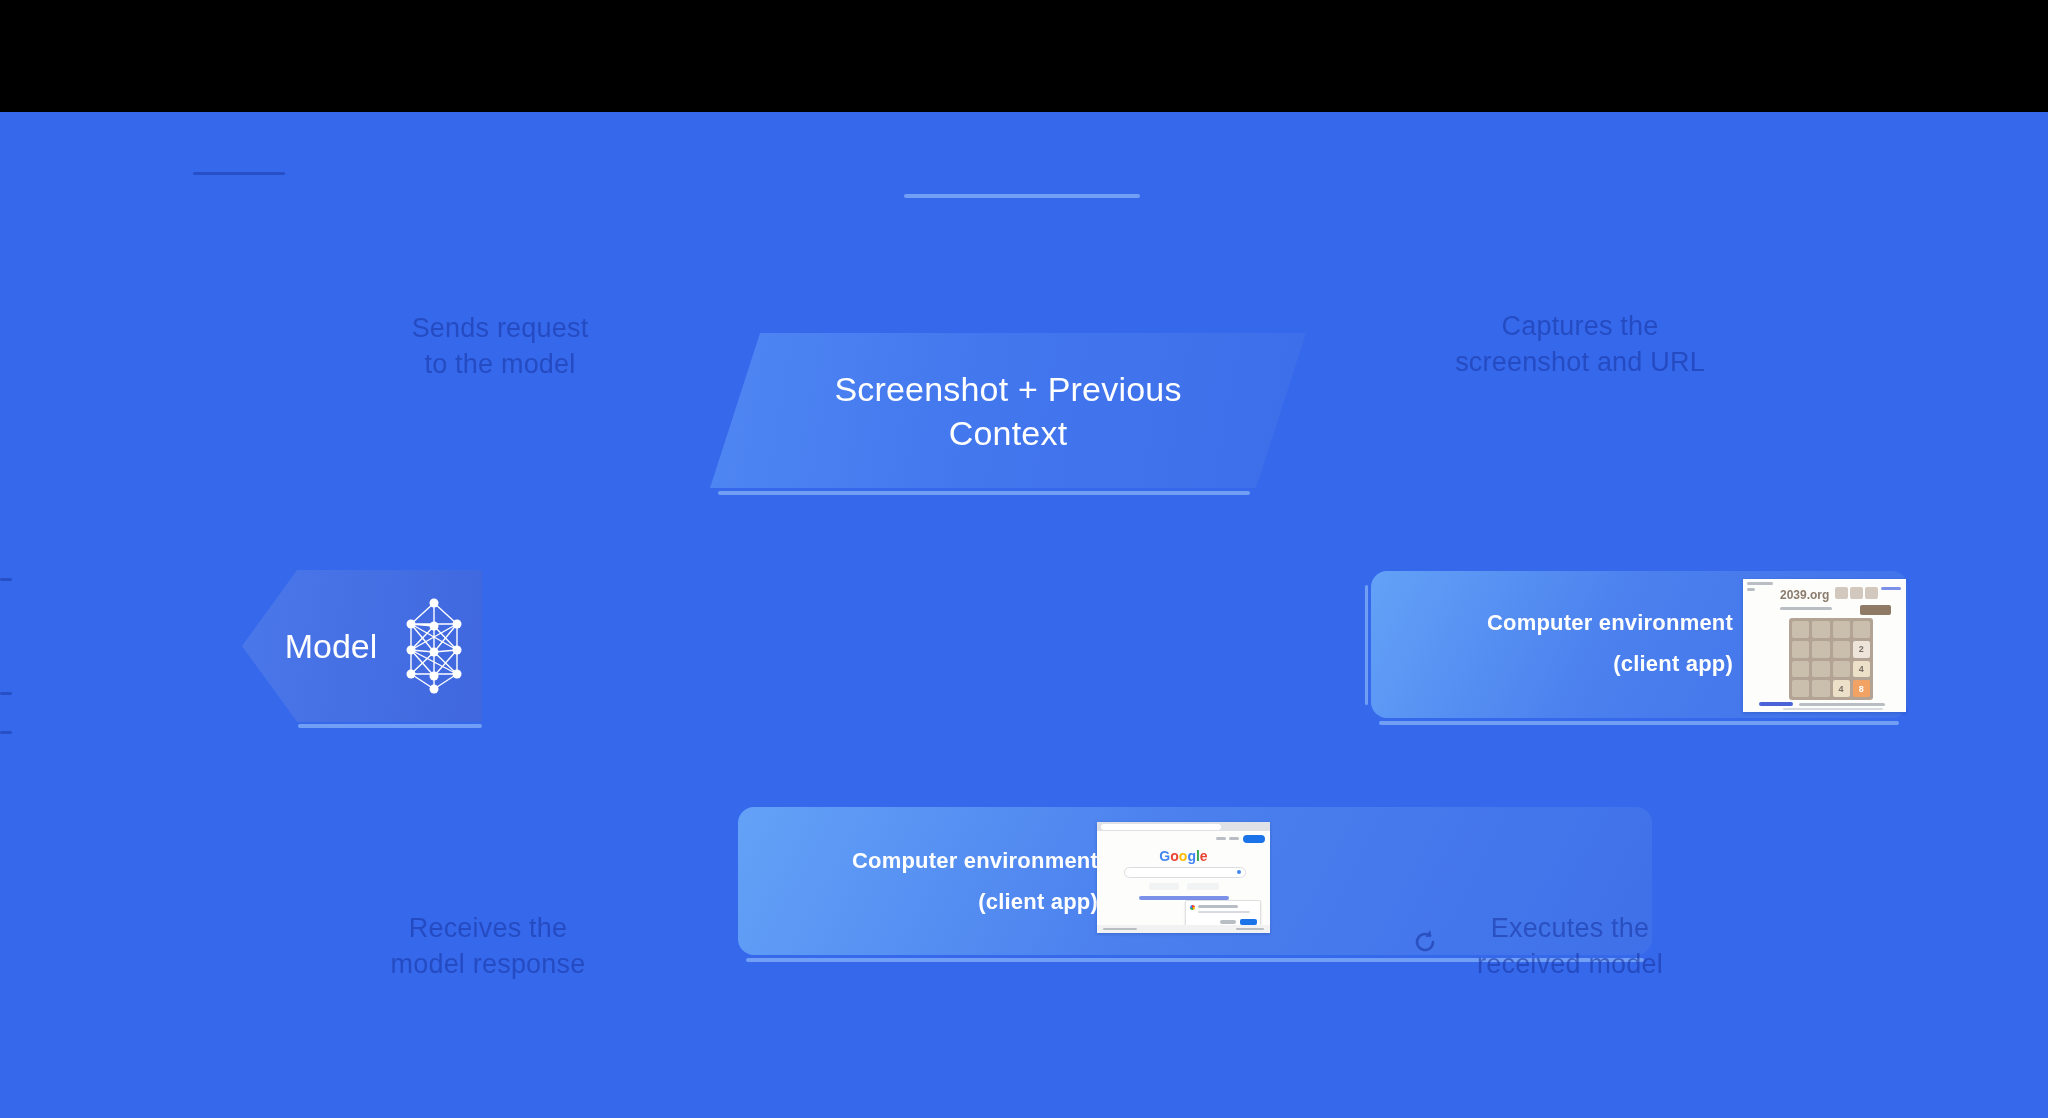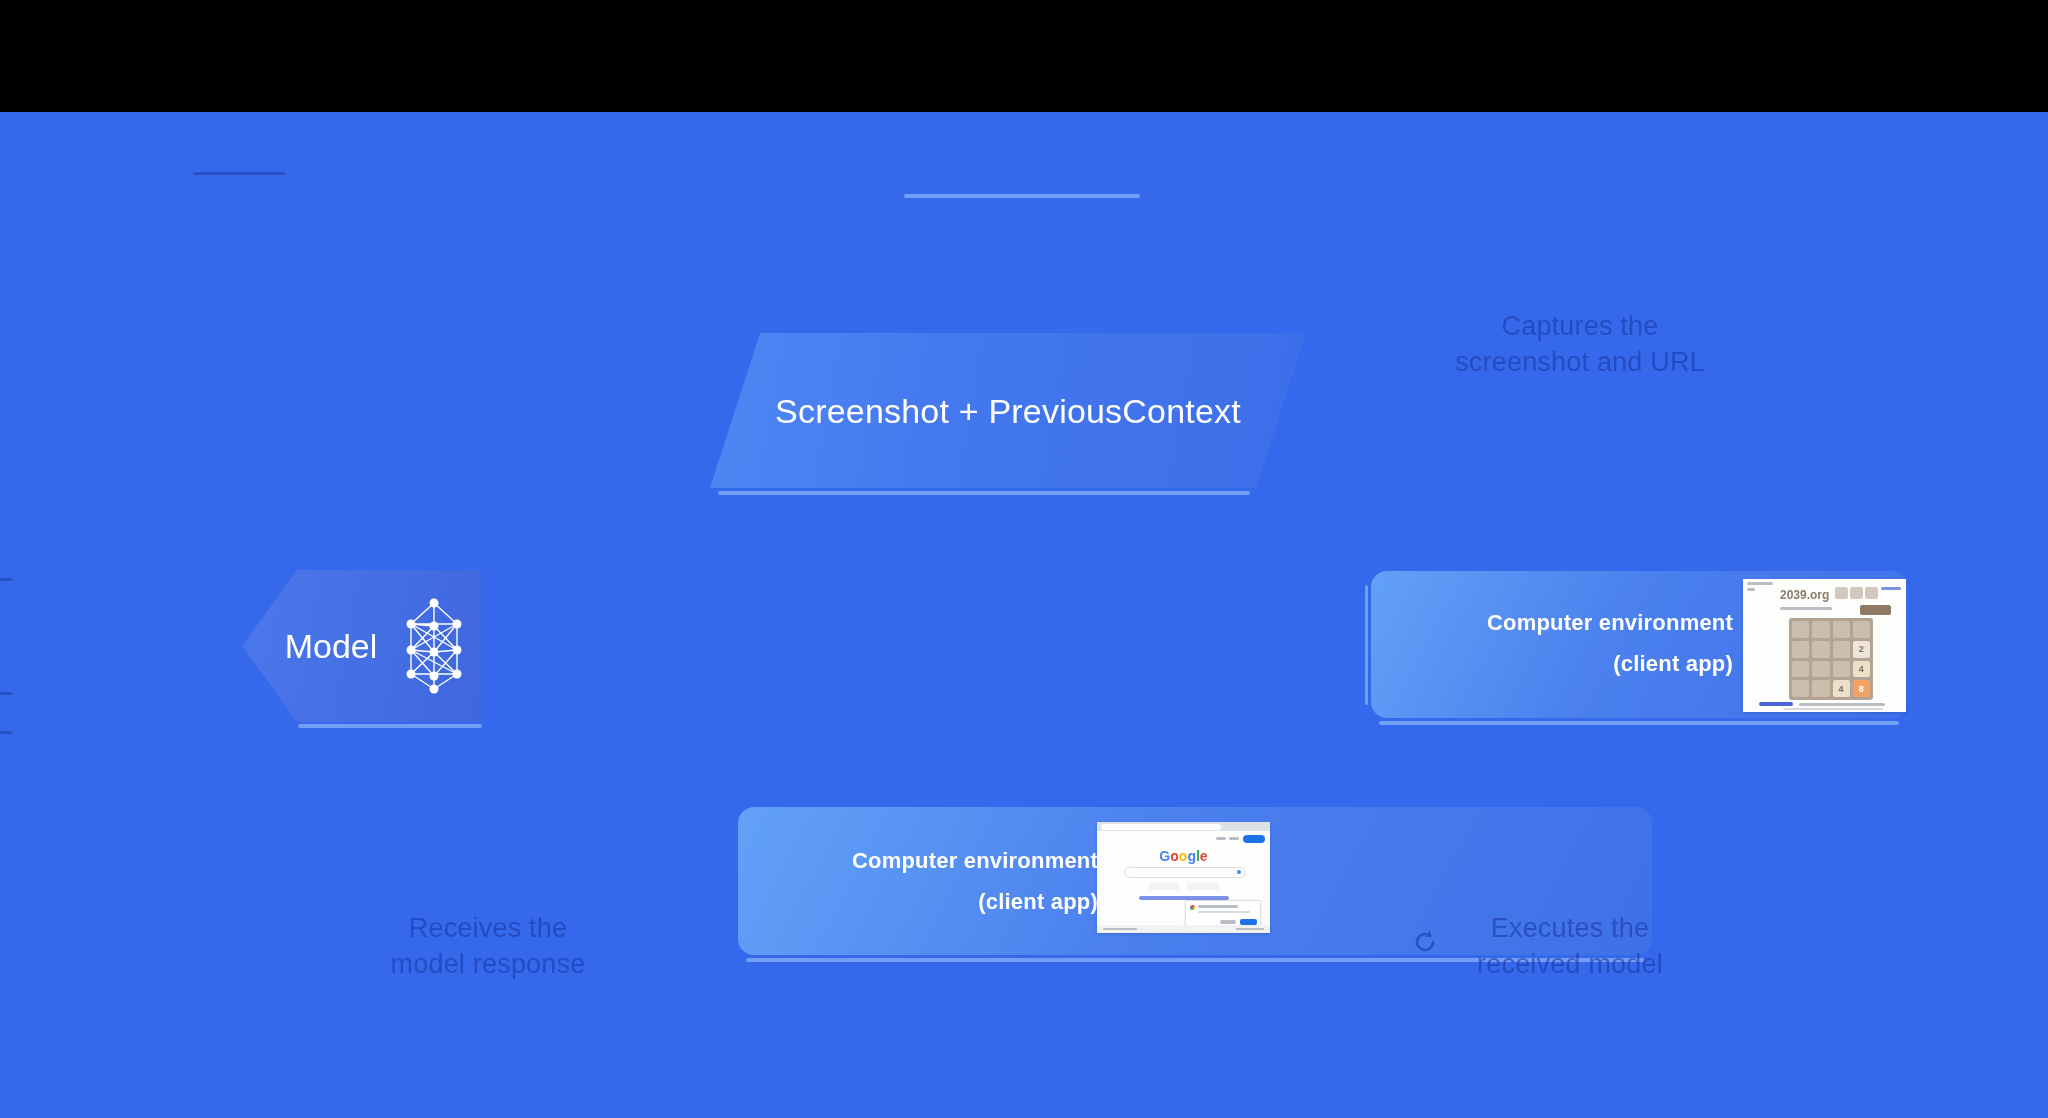--- a/index.html
+++ b/index.html
@@ -21,21 +21,21 @@
     border:2px solid rgba(222,236,255,.55);border-radius:36px;
     display:flex;align-items:center;justify-content:center;
     color:rgba(24,52,158,.82);font-size:29px;letter-spacing:.3px;
   }
 
   
   .para{
     position:absolute;left:710px;top:333px;width:596px;height:155px;
     background:linear-gradient(100deg,#4f87f3 0%,#4377ee 45%,#3c6ee9 100%);
     clip-path:polygon(8.4% 0,100% 0,91.6% 100%,0 100%);
-    display:flex;flex-direction:row;align-items:center;justify-content:center;
+    display:flex;flex-direction:column;align-items:center;justify-content:center;
     text-align:center;color:#fff;font-size:34px;line-height:44px;letter-spacing:.2px;
   }
 
   
   .model{
     position:absolute;left:242px;top:570px;width:240px;height:152px;
     background:linear-gradient(100deg,#4a78ea 0%,#4067de 100%);
     clip-path:polygon(100% 0,23% 0,0 50%,23% 100%,100% 100%);
     display:flex;align-items:center;justify-content:center;gap:26px;
     color:#fff;font-size:34px;
@@ -230,20 +230,24 @@
           <div class="gdlgbtn"></div>
         </div>
         <div class="gfooter">
           <div class="bar graybar" style="left:6px;top:3px;width:34px;height:2px;"></div>
           <div class="bar graybar" style="right:6px;top:3px;width:28px;height:2px;"></div>
         </div>
       </div>
     </div>
   </div>
 
+  <div class="step step-tl">
+    <div>Sends request</div>
+    <div>to the model</div>
+  </div>
   <div class="step step-tr">
     <div>Captures the</div>
     <div>screenshot and URL</div>
   </div>
   <div class="step step-bl">
     <div>Receives the</div>
     <div>model response</div>
   </div>
   <div class="step step-br">
     <div>Executes the</div>

